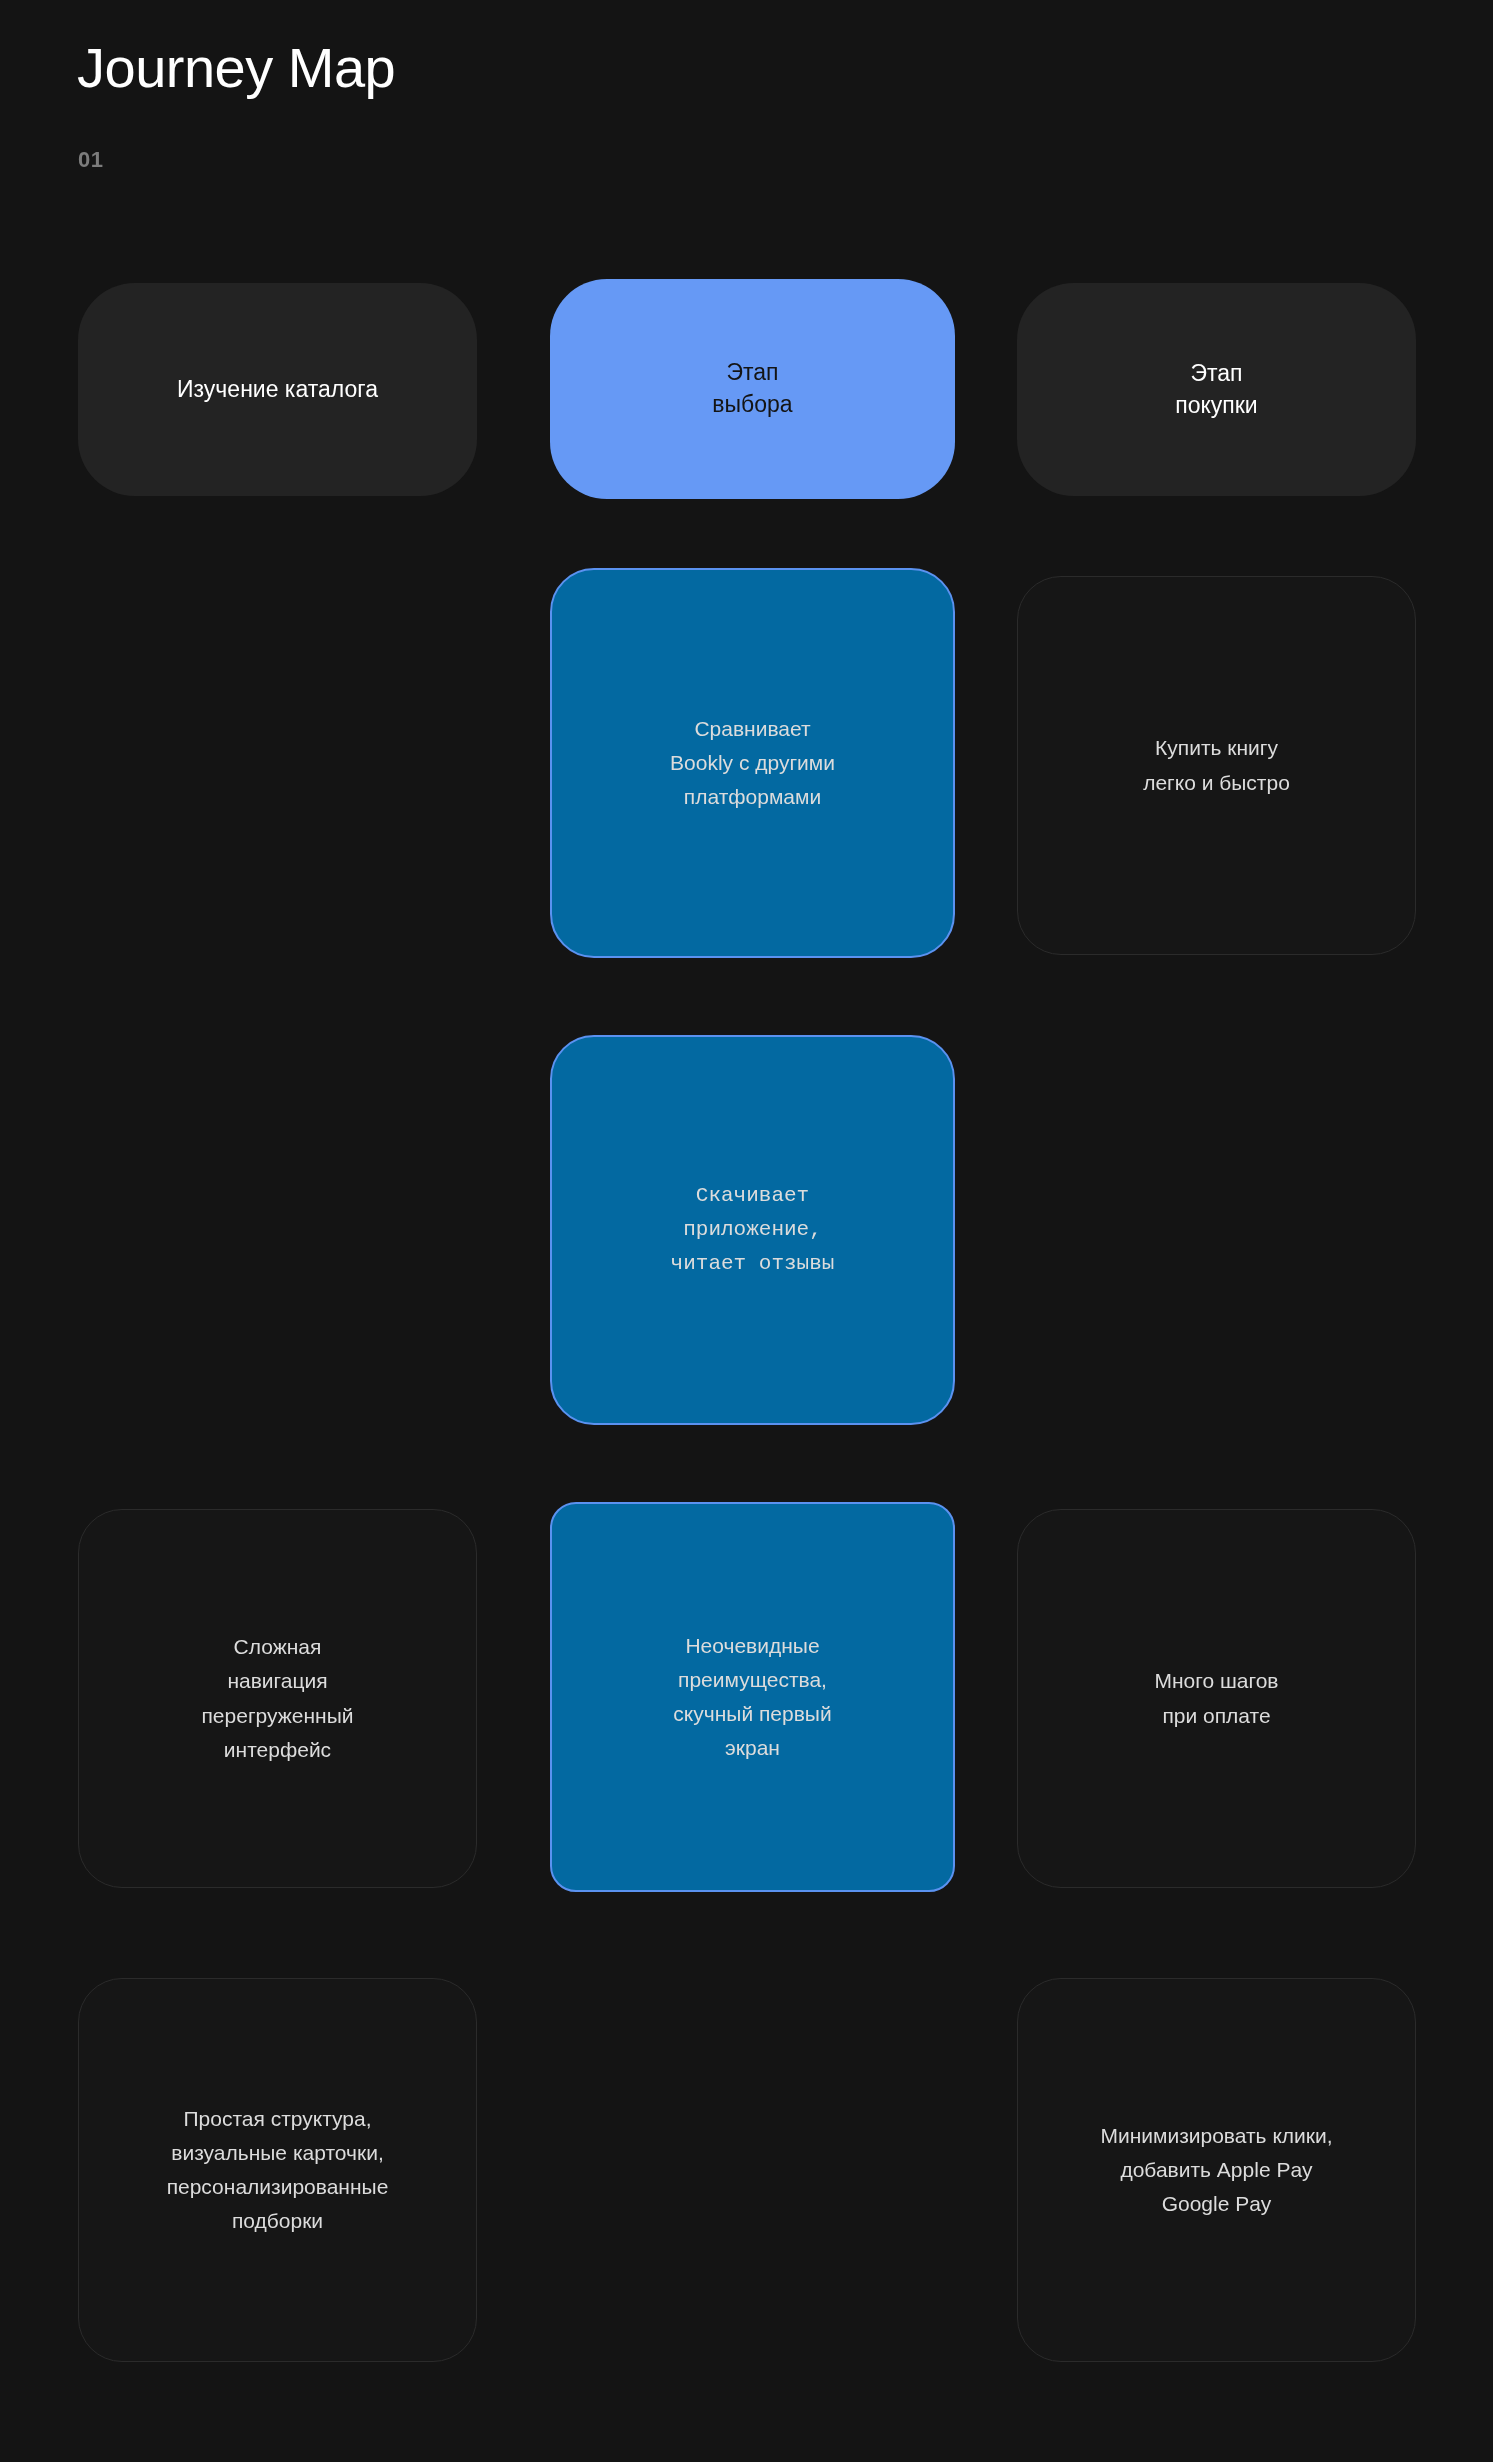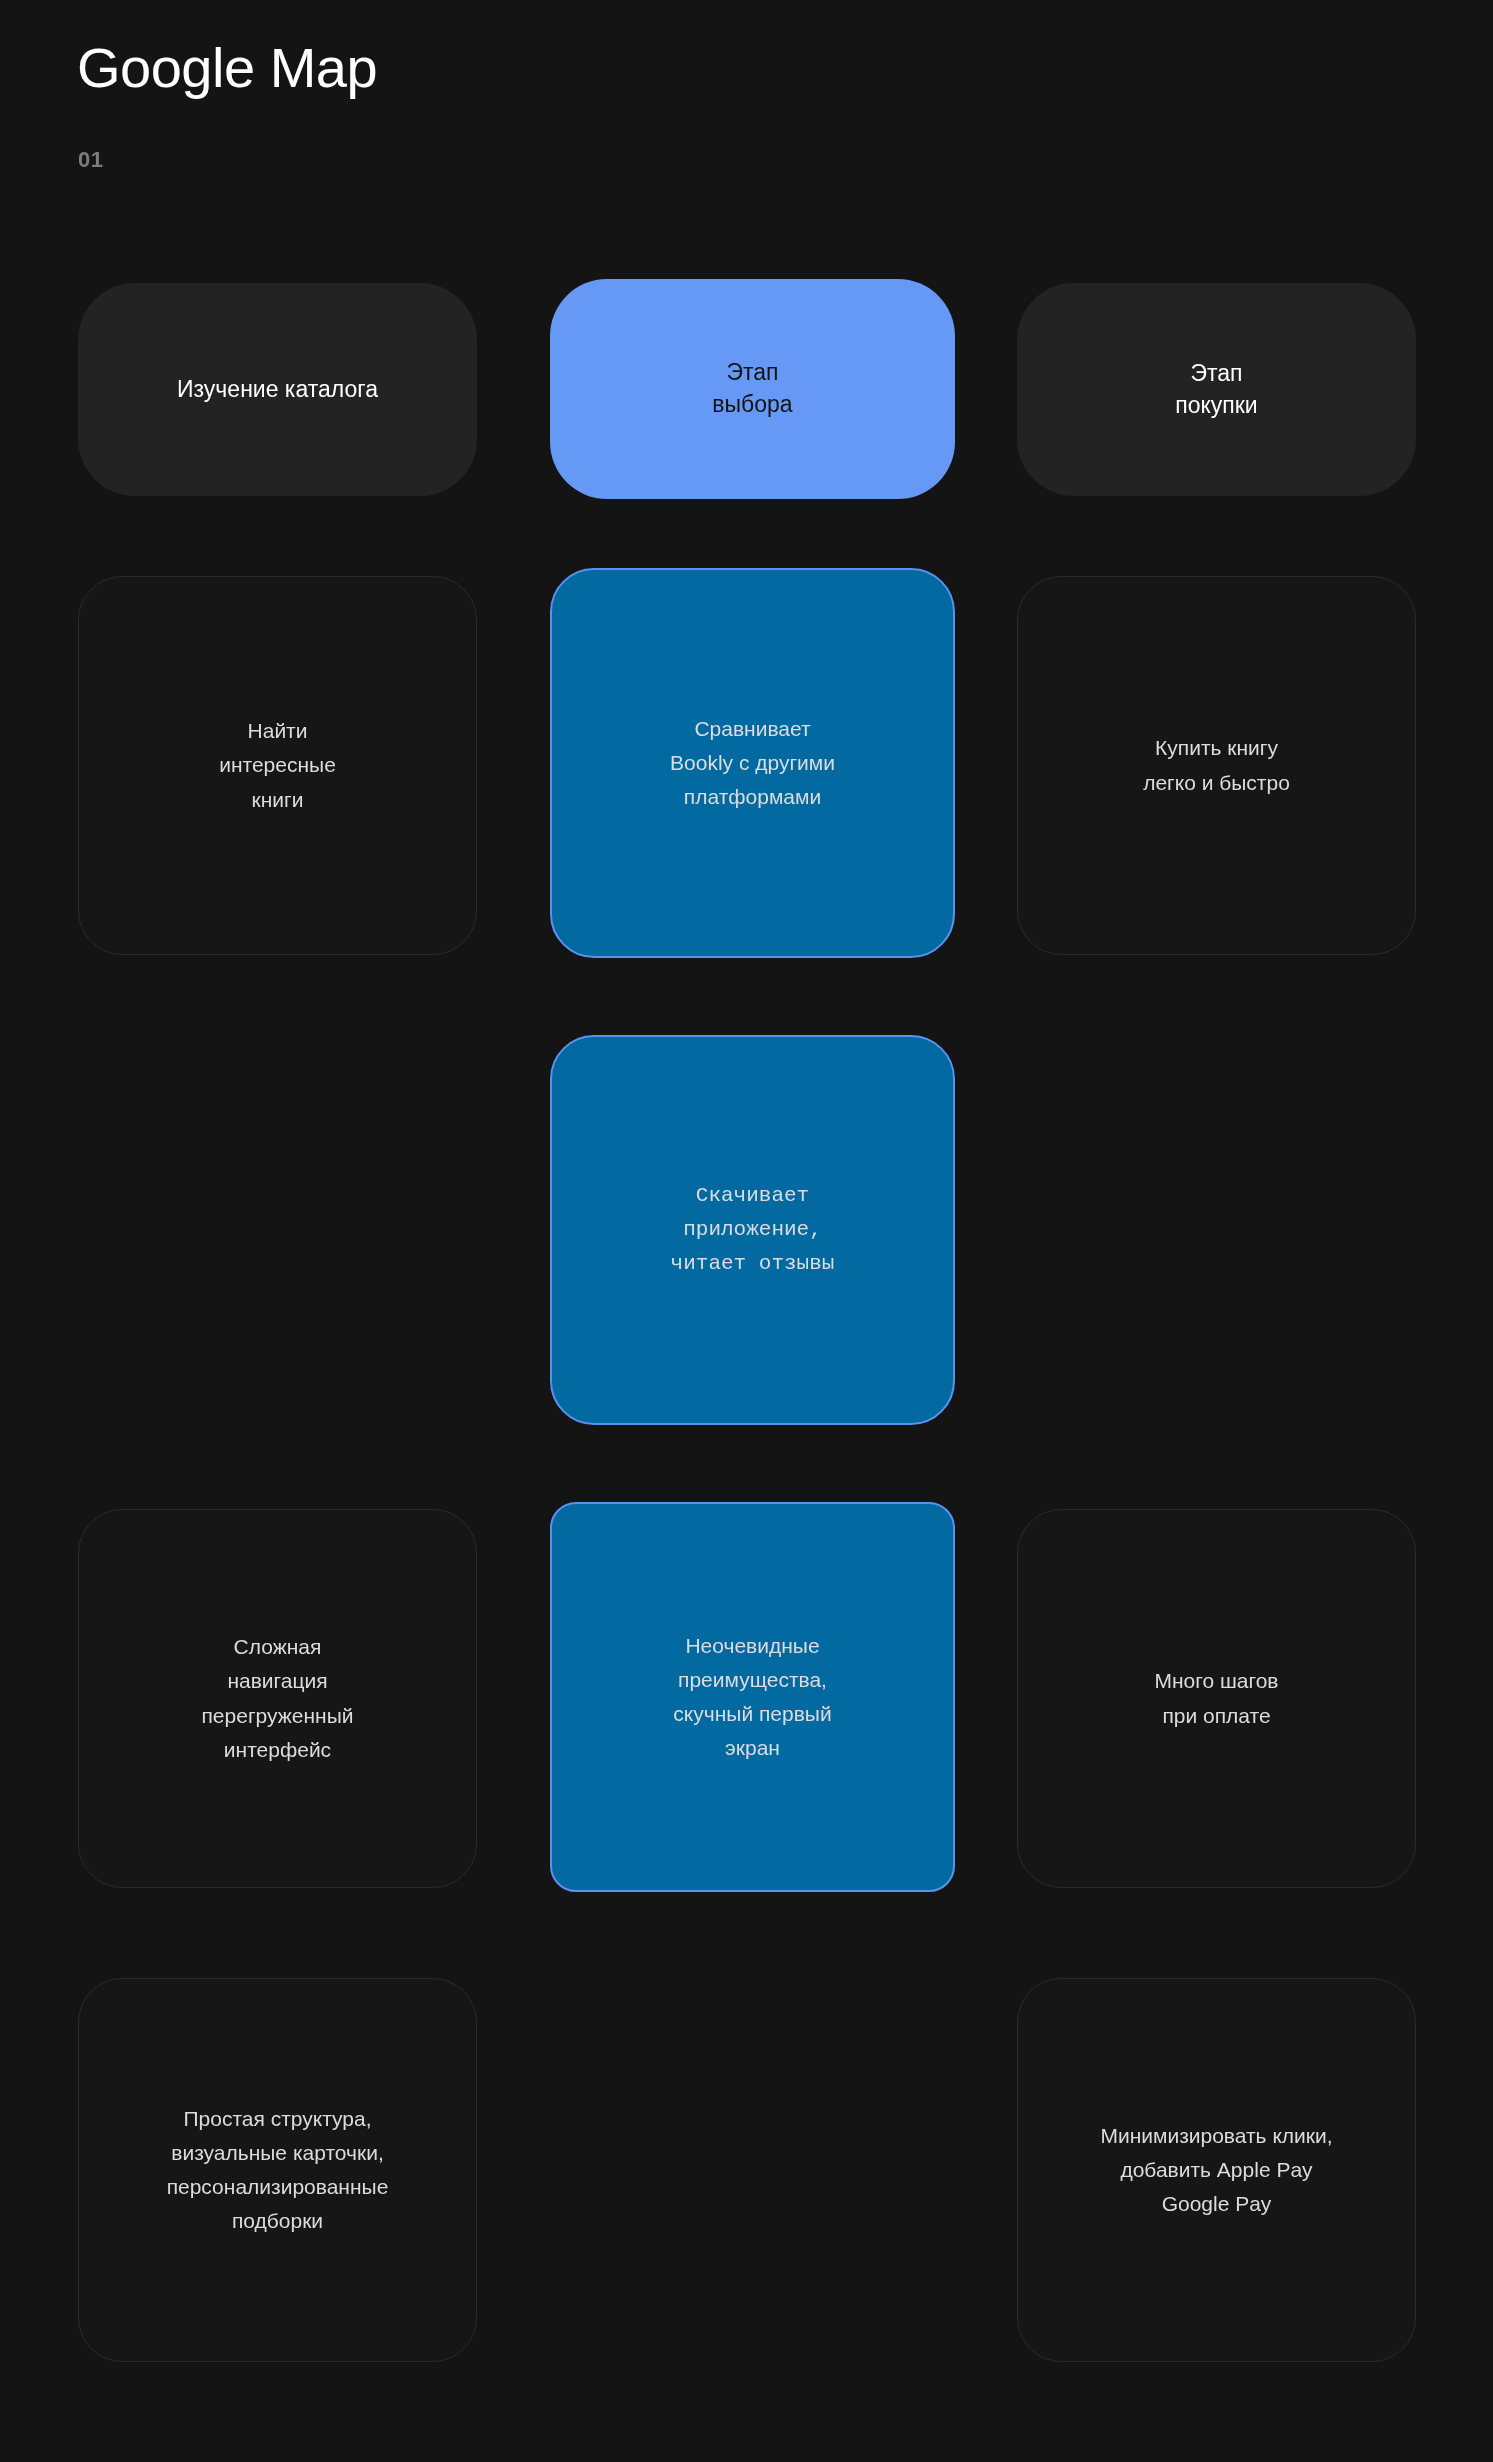--- a/index.html
+++ b/index.html
@@ -109,39 +109,36 @@
   .row-1.col-1 { top: 568px; height: 390px; }
   .row-2.col-1 { top: 1035px; height: 390px; font-family: Liberation Mono, monospace; }
   .row-3.col-1 { top: 1502px; height: 390px; border-radius: 26px; }
   .row-4.col-1 { top: 1970px; height: 399px; }
 </style>
 </head>
 <body>
 
 <div class="page">
 
-  <h1 class="page-title">Google Map</h1>
+  <h1 class="page-title">Journey Map</h1>
 
   <div class="page-number">01</div>
 
   <div class="grid">
 
     <div class="cell stage-card row-stage col-0">
       <span class="cell-text">Изучение каталога</span>
     </div>
     <div class="cell stage-card active row-stage col-1">
       <span class="cell-text">Этап<br>выбора</span>
     </div>
     <div class="cell stage-card row-stage col-2">
       <span class="cell-text">Этап<br>покупки</span>
     </div>
 
-    <div class="cell content-card row-1 col-0">
-      <span class="cell-text">Найти<br>интересные<br>книги</span>
-    </div>
     <div class="cell content-card highlight row-1 col-1">
       <span class="cell-text">Сравнивает<br>Bookly с другими<br>платформами</span>
     </div>
     <div class="cell content-card row-1 col-2">
       <span class="cell-text">Купить книгу<br>легко и быстро</span>
     </div>
 
     <div class="cell content-card highlight row-2 col-1">
       <span class="cell-text">Скачивает<br>приложение,<br>читает отзывы</span>
     </div>

